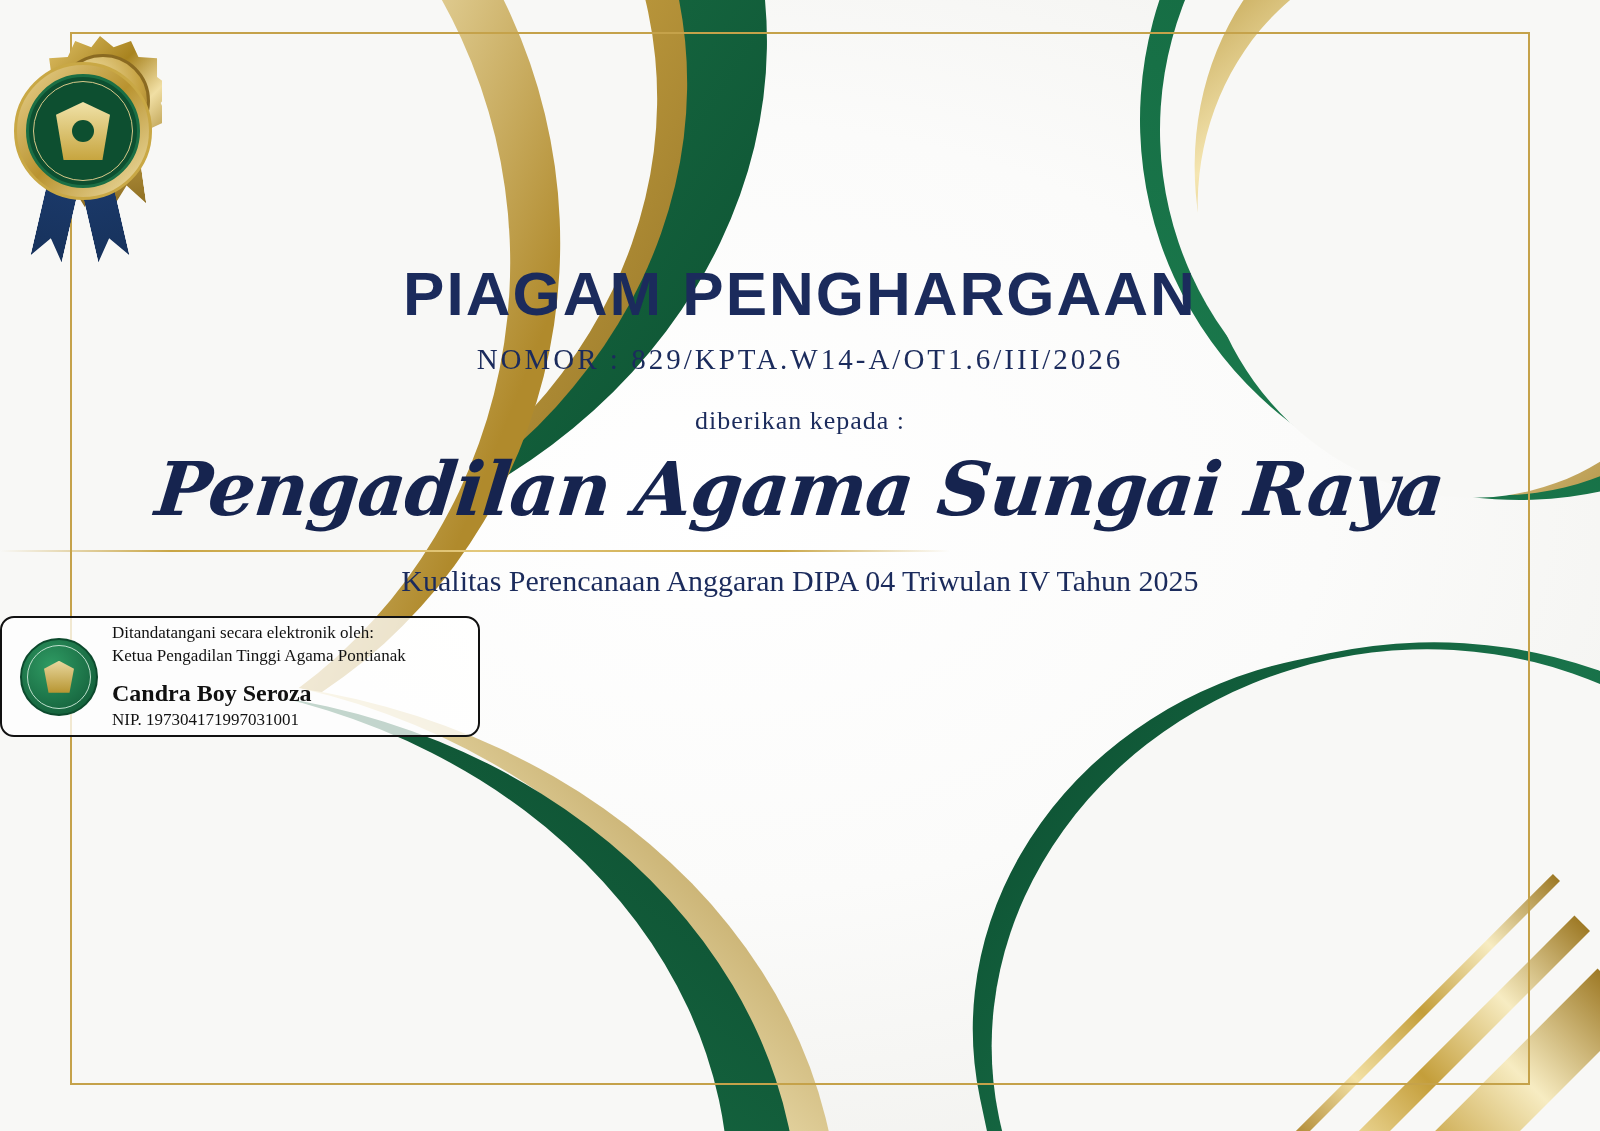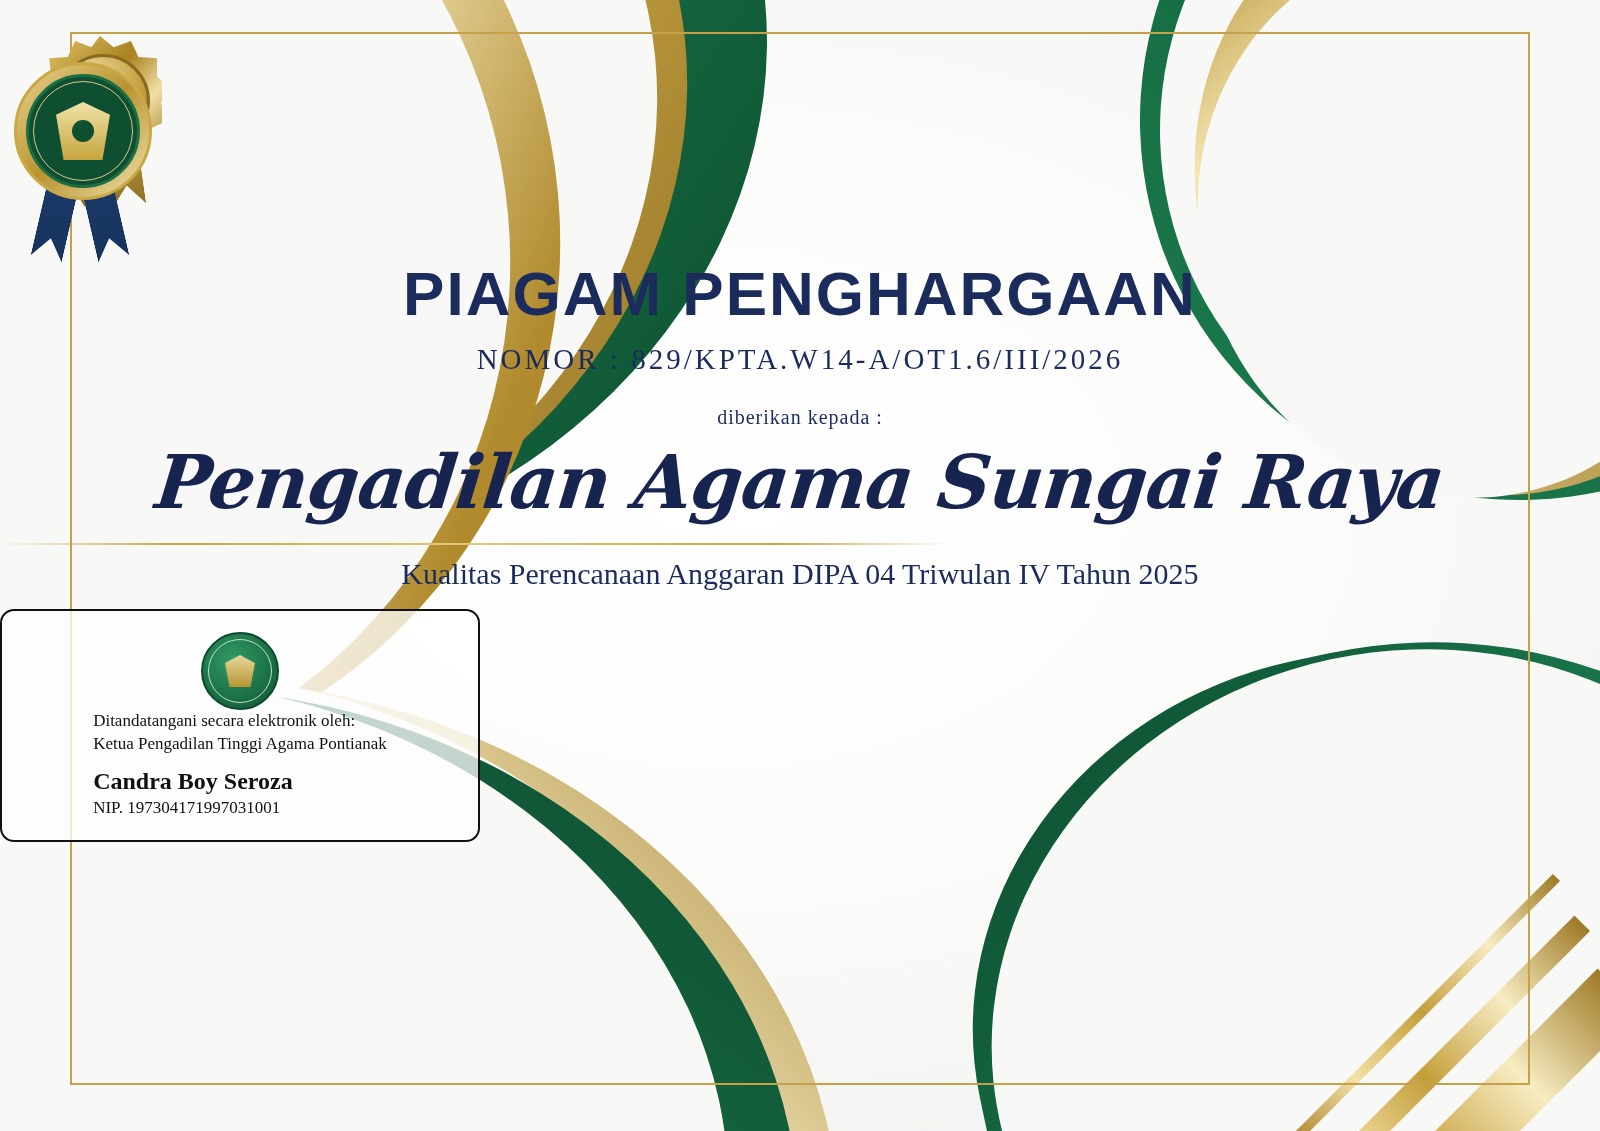--- a/index.html
+++ b/index.html
@@ -204,21 +204,21 @@
   .title{
     font-size:62px;font-weight:bold;letter-spacing:2px;color:#1b2b5c;
     margin-top:-4px;
     font-family:"Liberation Sans", sans-serif;
   }
   .nomor{
     margin-top:14px;font-size:29px;color:#1b2b5c;letter-spacing:3px;
     font-family:"Liberation Serif", serif;
   }
   .diberikan{
-    margin-top:30px;font-size:20px;color:#1b2b5c;letter-spacing:1px;
+    margin-top:30px;font-size:26px;color:#1b2b5c;letter-spacing:1px;
     font-family:"Liberation Serif", serif;
   }
   .recipient{
     margin-top:10px;font-size:74px;color:#16244f;
     font-family:"DejaVu Serif", serif;
     font-style:italic;font-weight:bold;
     letter-spacing:-1px;
     transform:skewX(-6deg);
   }
   .divider{
@@ -235,24 +235,23 @@
     margin-top:12px;font-size:30px;color:#1b2b5c;
     font-family:"Liberation Serif", serif;
   }
   .place-date{
     margin-top:76px;font-size:27px;color:#1b2b5c;
     font-family:"Liberation Serif", serif;
   }
   .sigbox{
     margin-top:18px;width:480px;border:2px solid #111;border-radius:14px;
     background:rgba(255,255,255,0.75);
-    display:flex;align-items:center;
-    padding:21px 18px;box-sizing:border-box;
+    display:flex;align-items:center;gap:14px;
+    padding:4px 18px;box-sizing:border-box;
     text-align:left;
-    flex-direction:column;
   }
   .sig-seal{
     width:74px;height:74px;border-radius:50%;flex:0 0 auto;
     background:radial-gradient(circle at 40% 35%,#2f9b63,#0d5131);
     border:2px solid #0c4a2d;
     display:flex;align-items:center;justify-content:center;
     position:relative;
   }
   .sig-seal::after{
     content:"";position:absolute;width:30px;height:32px;

